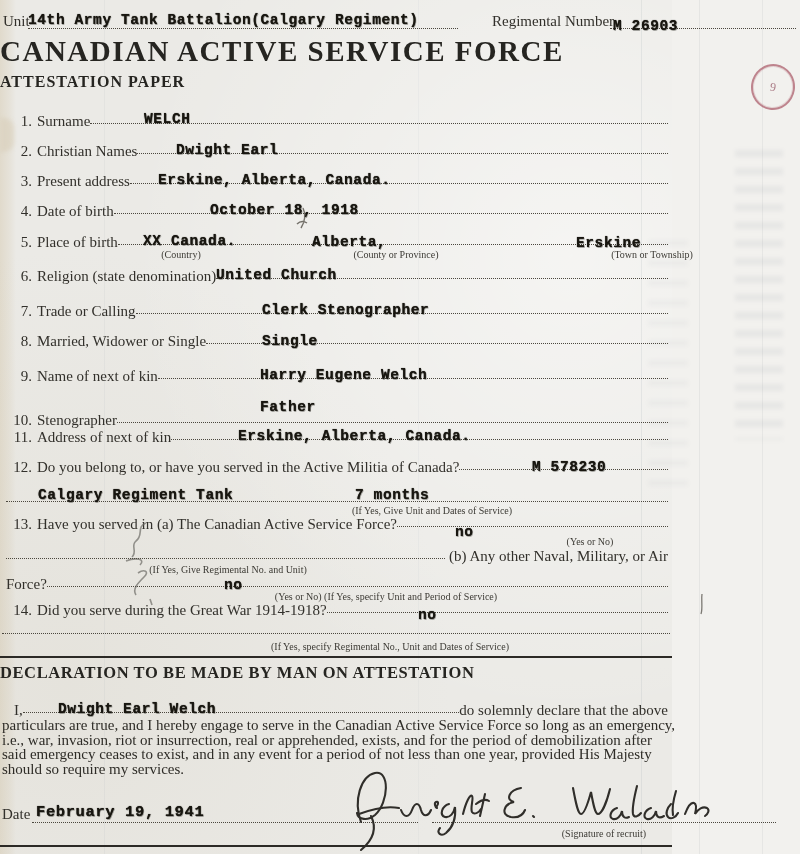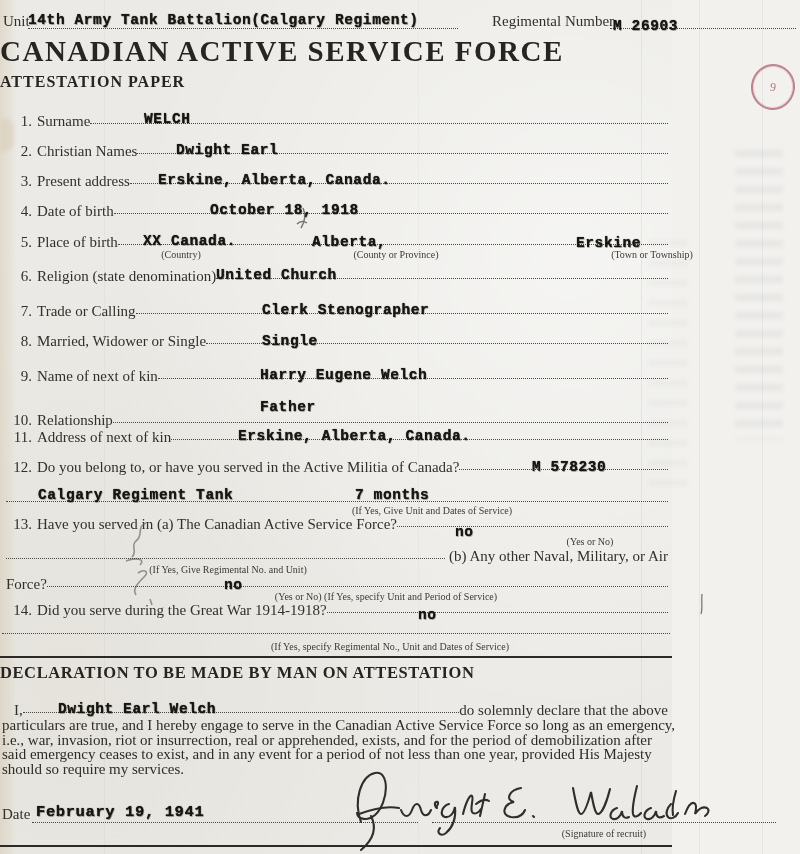--- a/index.html
+++ b/index.html
@@ -142,21 +142,21 @@
 
   <div class="r" style="top:368px;">
     <span class="num">9.</span>
     <span class="lbl">Name of next of kin</span>
     <span class="dots"></span>
   </div>
   <span class="typed" style="left:260px;top:367px;">Harry Eugene Welch</span>
 
   <div class="r" style="top:412px;">
     <span class="num">10.</span>
-    <span class="lbl">Relationship</span>
+    <span class="lbl">Stenographer</span>
     <span class="dots"></span>
   </div>
   <span class="typed" style="left:260px;top:399px;">Father</span>
 
   <div class="r" style="top:429px;">
     <span class="num">11.</span>
     <span class="lbl">Address of next of kin</span>
     <span class="dots"></span>
   </div>
   <span class="typed" style="left:238px;top:428px;">Erskine, Alberta, Canada.</span>

